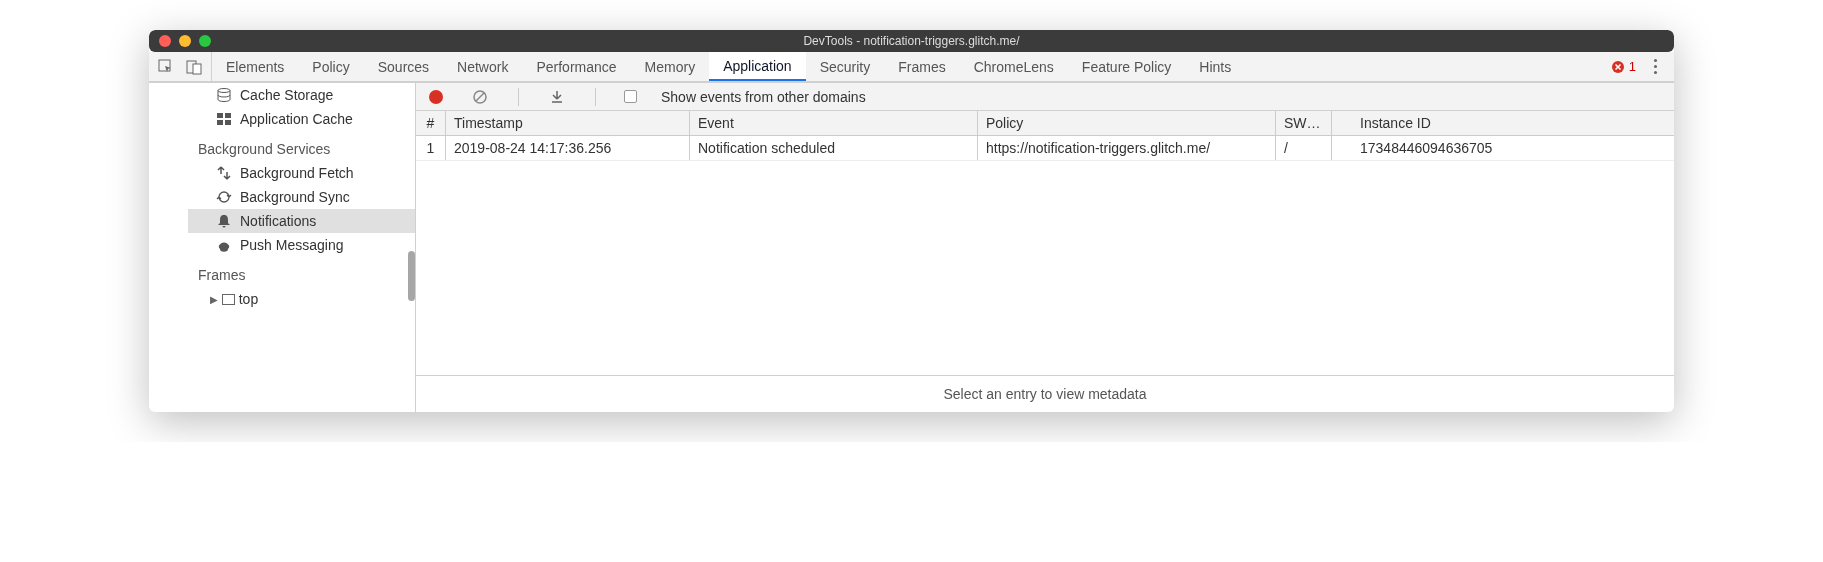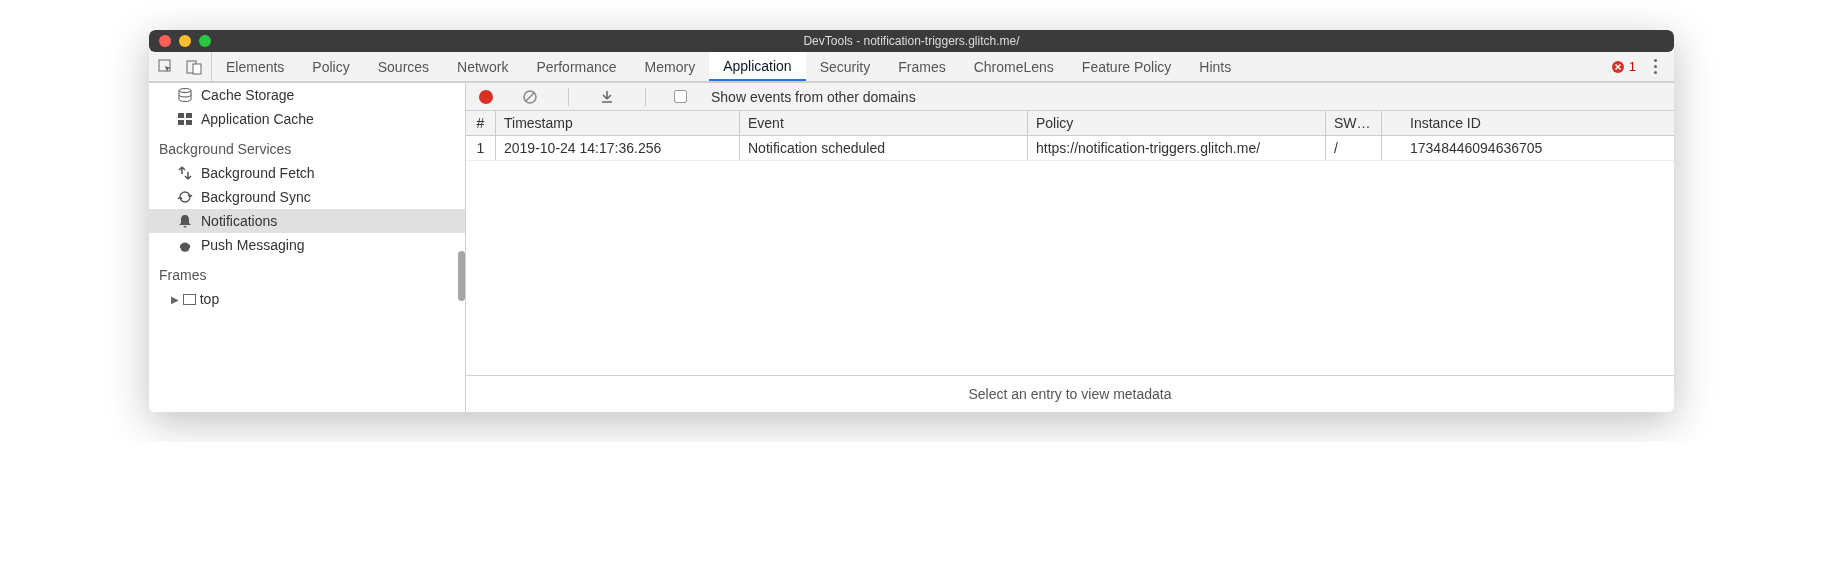--- a/index.html
+++ b/index.html
@@ -75,25 +75,26 @@
 .err-badge svg { width:14px;height:14px; }
 .kebab { width:18px; display:flex; flex-direction:column; gap:3px; align-items:center; justify-content:center; }
 .kebab span { width:3px;height:3px;background:#666;border-radius:50%; }
 
 .body {
   display:flex;
   height: 330px;
   border-top:1px solid #d0d0d0;
 }
 .sidebar {
-  width: 317px;
+  width: 228px;
   border-right: 1px solid #d0d0d0;
   background:#fff;
   overflow-y:auto;
   position:relative;
+  margin-left:39px;
 }
 .side-item {
   display:flex; align-items:center;
   gap:8px;
   padding: 4px 10px 4px 28px;
   font-size:14px;
   color:#333;
 }
 .side-item.selected { background:#e0e0e0; }
 .side-item svg, .side-item .ic { width:16px;height:16px;flex-shrink:0;color:#565656; fill:#565656; }
@@ -303,21 +304,21 @@
           <div class="cell c-idx">#</div>
           <div class="cell c-ts">Timestamp</div>
           <div class="cell c-ev">Event</div>
           <div class="cell c-or">Policy</div>
           <div class="cell c-sw">SW …</div>
           <div class="cell c-id">Instance ID</div>
         </div>
         <div class="grid-body" id="grid-body">
             <div class="grid-row">
               <div class="cell c-idx">1</div>
-              <div class="cell c-ts">2019-10-24 14:17:36.256</div>
+              <div class="cell c-ts">2019-08-24 14:17:36.256</div>
               <div class="cell c-ev">Notification scheduled</div>
               <div class="cell c-or">https://notification-triggers.glitch.me/</div>
               <div class="cell c-sw">/</div>
               <div class="cell c-id">17348446094636705</div>
             </div>
           </div>
       </div>
 
       <div class="footer-msg">Select an entry to view metadata</div>
     </div>

